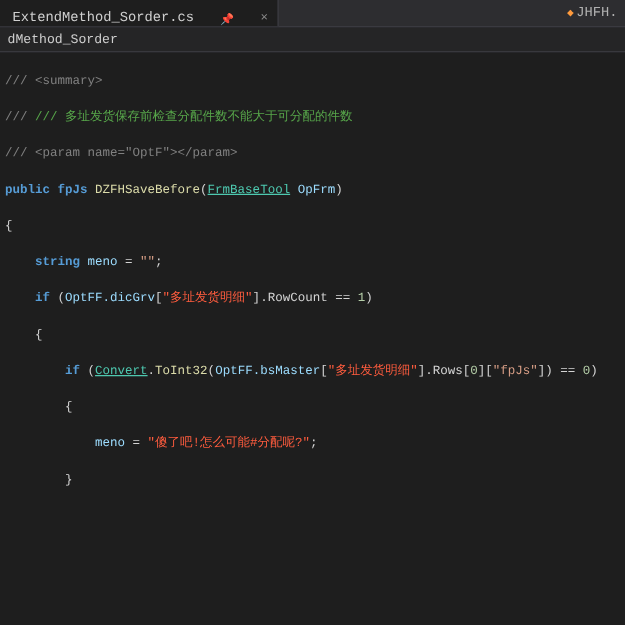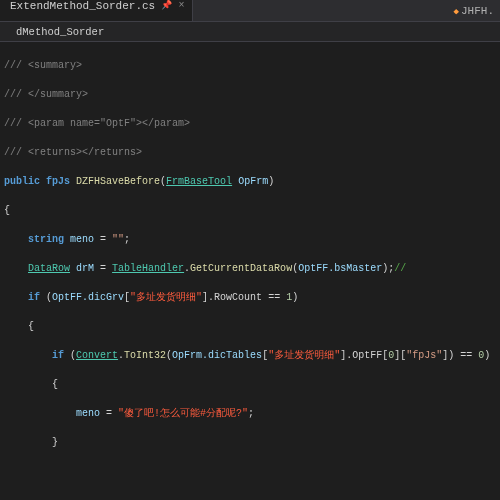--- a/index.html
+++ b/index.html
@@ -17,22 +17,22 @@
     background: #2d2d30;
     border-bottom: 1px solid #3f3f46;
     display: flex;
     align-items: center;
     font-size: 11px;
   }
   .tab {
     height: 100%;
     padding: 0 8px 0 10px;
     display: flex;
-    align-items: flex-start;
-    gap: 6px;
+    align-items: flex-end;
+    gap: 21px;
     background: #1e1e1e;
     border-right: 1px solid #3f3f46;
     color: #d0d0d0;
     cursor: pointer;
   }
   .tab .close { color: #8a8a8a; font-size: 10px; }
   .tab .pin { color: #8a8a8a; font-size: 9px; }
   .spacer { flex: 1; }
   .navbtn {
     padding: 0 6px;
@@ -41,21 +41,21 @@
   }
   .orient {
     color: #ff9b3d;
     font-size: 9px;
     padding-right: 2px;
   }
   .crumb {
     height: 20px;
     background: #252526;
     border-bottom: 1px solid #3f3f46;
-    padding: 0 16px;
+    padding: 0 6px;
     display: flex;
     align-items: center;
     color: #cfcfcf;
     font-size: 10.5px;
   }
   .editor {
     background: #1e1e1e;
     padding: 2px 0 2px 4px;
     line-height: 14.5px;
     white-space: pre;
@@ -86,30 +86,28 @@
     <span class="orient">◆</span><span>JHFH.</span>
   </div>
 </div>
 
 <div class="crumb">
   <span>dMethod_Sorder</span>
 </div>
 
 <div class="editor">
 <span class="ln"><span class="c-xml">/// &lt;summary&gt;</span></span>
-<span class="ln"><span class="c-xml">/// &lt;/summary&gt;</span></span>
+<span class="ln"><span class="c-xml">/// </span><span class="c-comment">/// 多址发货保存前检查分配件数不能大于可分配的件数</span></span>
 <span class="ln"><span class="c-xml">/// &lt;param name="OptF"&gt;&lt;/param&gt;</span></span>
-<span class="ln"><span class="c-xml">/// &lt;returns&gt;&lt;/returns&gt;</span></span>
 <span class="ln"><span class="c-kw">public</span> <span class="c-kw">fpJs</span> <span class="c-method">DZFHSaveBefore</span>(<span class="c-type">FrmBaseTool</span> <span class="c-local">OpFrm</span>)</span>
 <span class="ln">{</span>
 <span class="ln">    <span class="c-kw">string</span> <span class="c-local">meno</span> = <span class="c-str">""</span>;</span>
-<span class="ln">    <span class="c-type">DataRow</span> <span class="c-local">drM</span> = <span class="c-type">TableHandler</span>.<span class="c-method">GetCurrentDataRow</span>(<span class="c-local">OptFF.bsMaster</span>);<span class="c-comment">//</span></span>
 <span class="ln">    <span class="c-kw">if</span> (<span class="c-local">OptFF.dicGrv</span>[<span class="c-strcn">"多址发货明细"</span>]<span>.RowCount</span><span> == </span><span class="c-num">1</span>)</span>
 <span class="ln">    {</span>
-<span class="ln">        <span class="c-kw">if</span> (<span class="c-type">Convert</span>.<span class="c-method">ToInt32</span>(<span class="c-local">OpFrm.dicTables</span>[<span class="c-strcn">"多址发货明细"</span>]<span>.OptFF[</span><span class="c-num">0</span>][<span class="c-str">"fpJs"</span>]<span>) == </span><span class="c-num">0</span>)</span>
+<span class="ln">        <span class="c-kw">if</span> (<span class="c-type">Convert</span>.<span class="c-method">ToInt32</span>(<span class="c-local">OptFF.bsMaster</span>[<span class="c-strcn">"多址发货明细"</span>]<span>.Rows[</span><span class="c-num">0</span>][<span class="c-str">"fpJs"</span>]<span>) == </span><span class="c-num">0</span>)</span>
 <span class="ln">        {</span>
 <span class="ln">            <span class="c-local">meno</span> = <span class="c-strcn">"傻了吧!怎么可能#分配呢?"</span>;</span>
 <span class="ln">        }</span>
 
 
 
 
 
 
 

